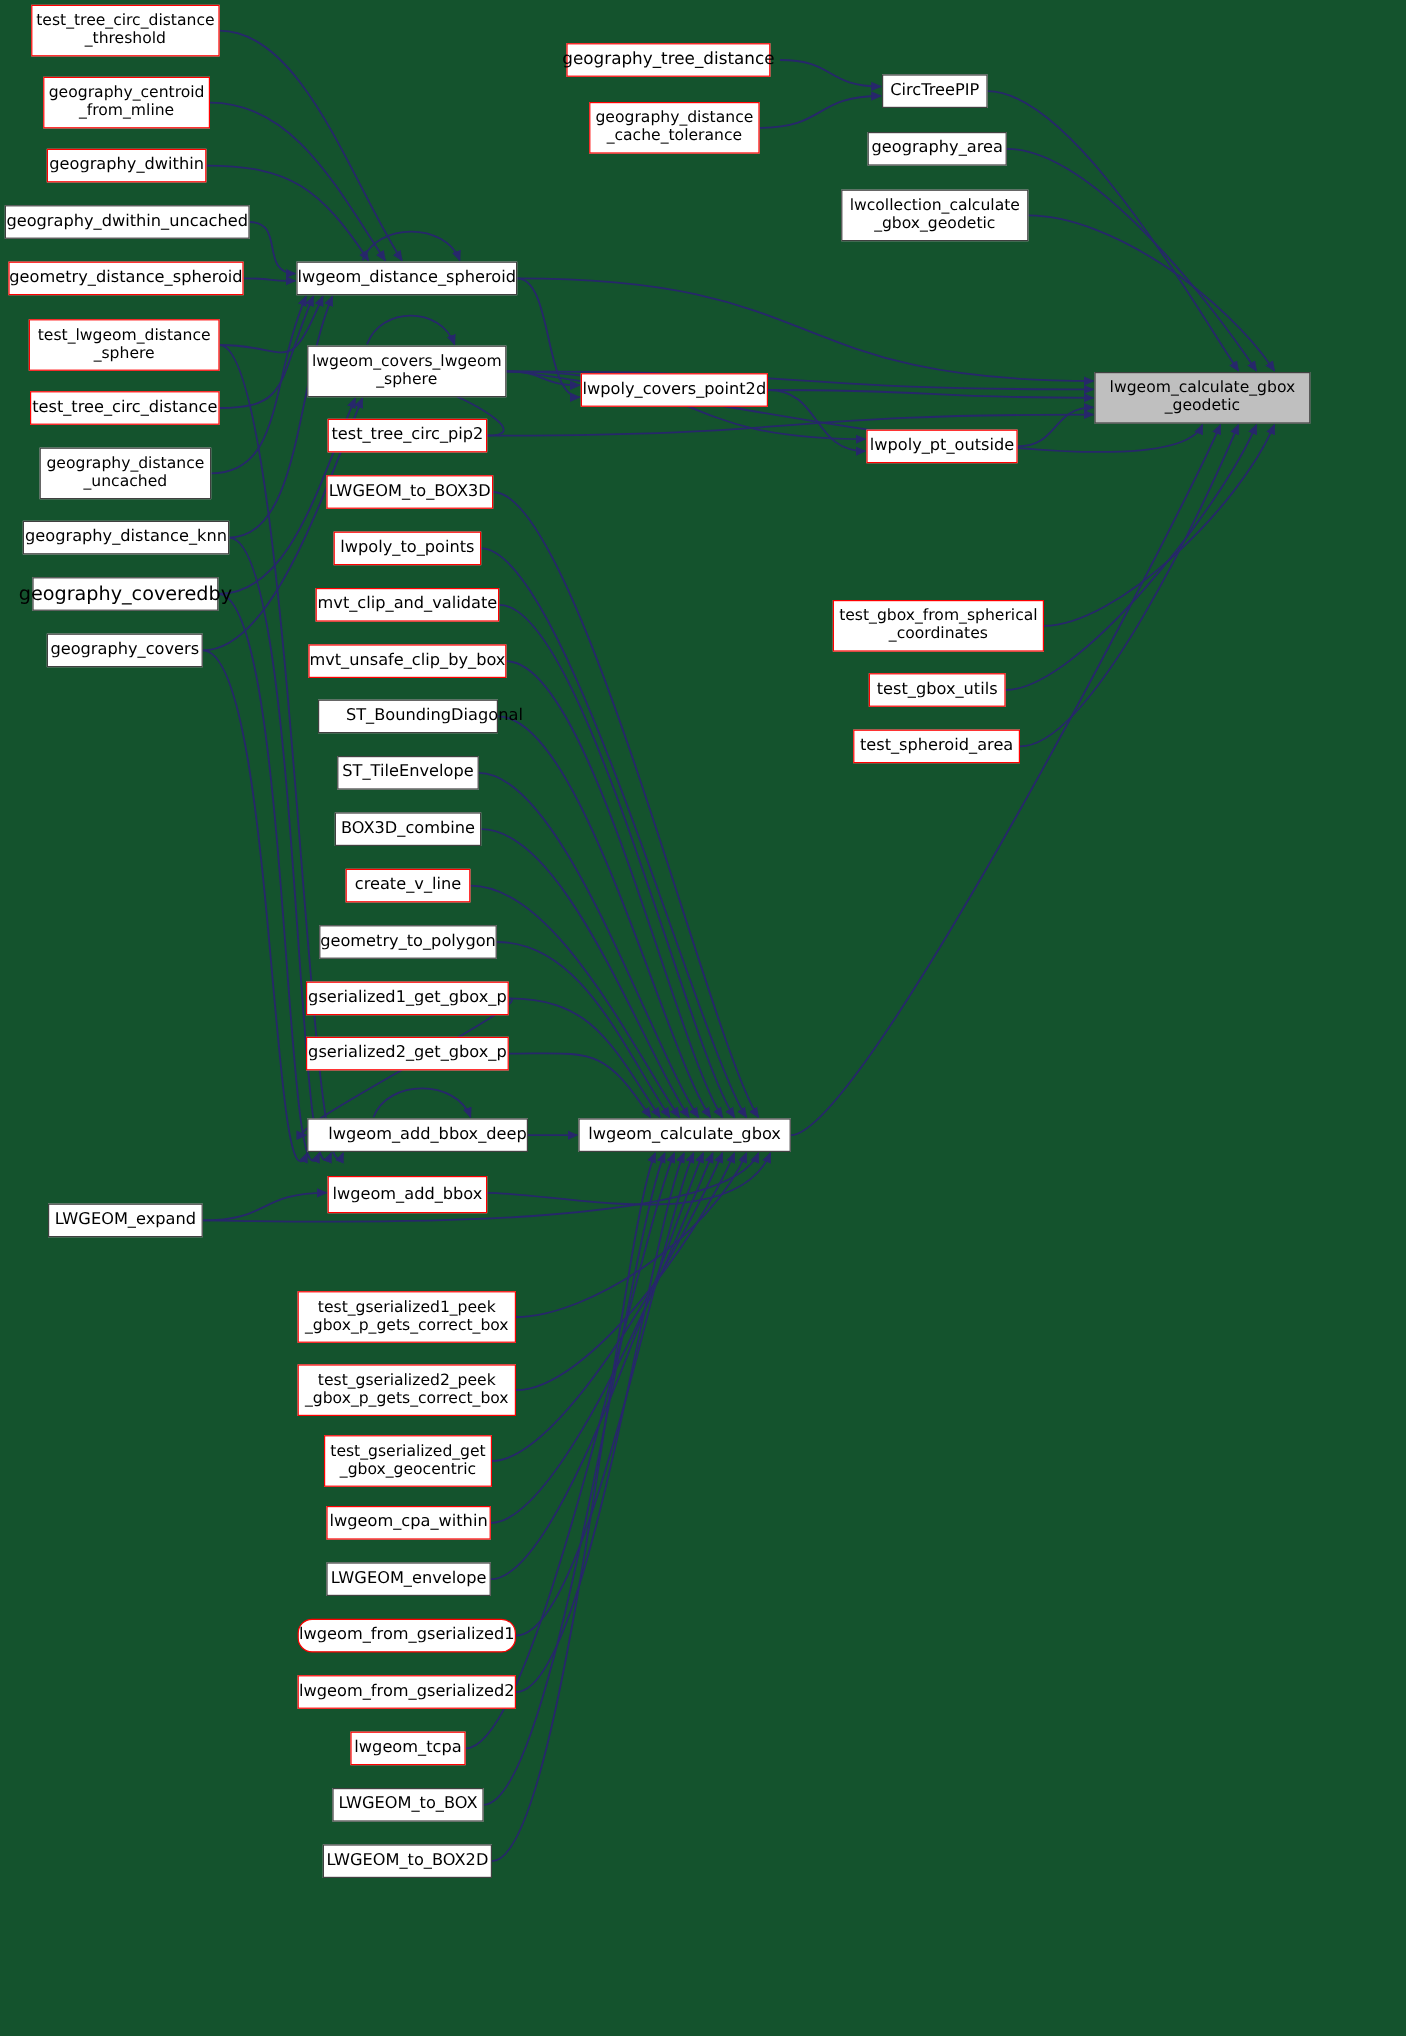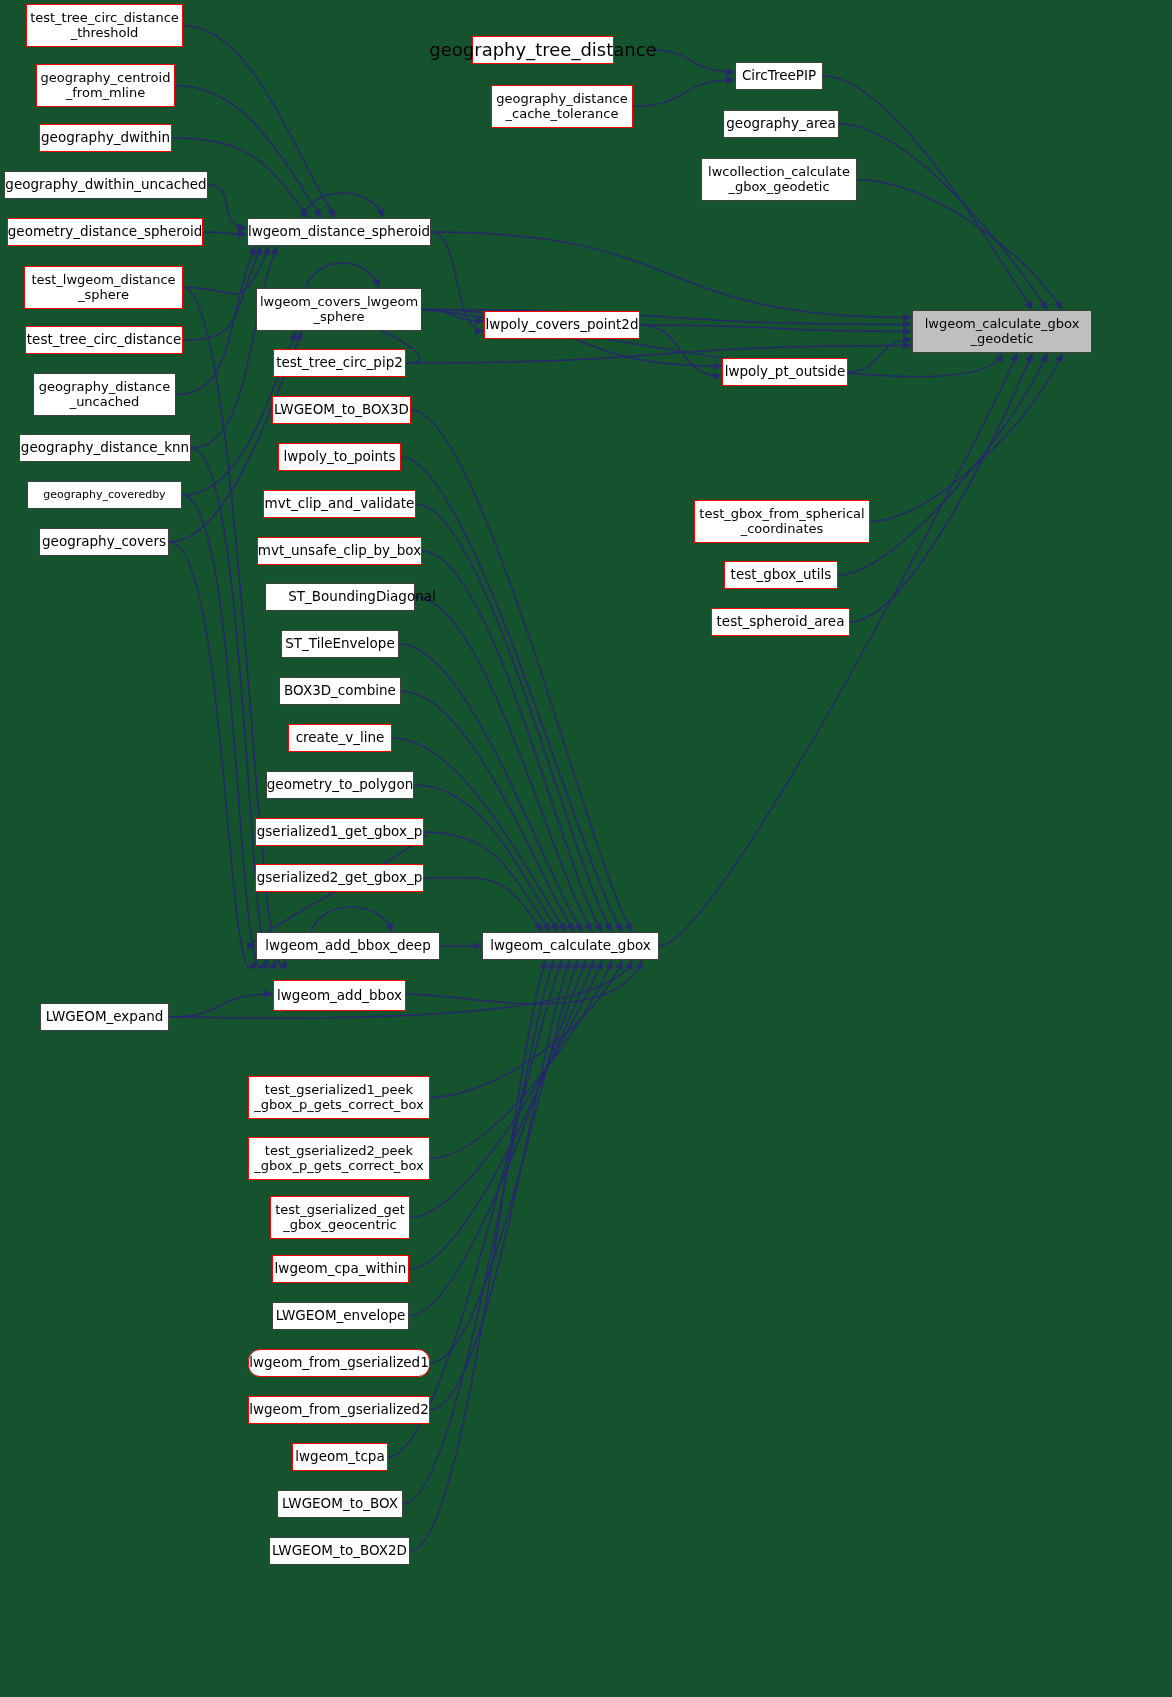--- a/index.html
+++ b/index.html
@@ -114,21 +114,21 @@
     <div class="node n-red" style="left: 25px; top: 326px; width: 158px; height: 28px; font-size: 13.5px;">
       <span>test_tree_circ_distance</span>
     </div>
     <div class="node n-black" style="left: 33px; top: 373px; width: 143px; height: 43px; font-size: 13px;">
       <span>geography_distance
 _uncached</span>
     </div>
     <div class="node n-black" style="left: 19px; top: 434px; width: 172px; height: 28px; font-size: 13.5px;">
       <span>geography_distance_knn</span>
     </div>
-    <div class="node n-black" style="left: 27px; top: 481px; width: 155px; height: 28px; font-size: 11px;">
+    <div class="node n-black" style="left: 27px; top: 481px; width: 155px; height: 28px; font-size: 16px;">
       <span>geography_coveredby</span>
     </div>
     <div class="node n-black" style="left: 39px; top: 528px; width: 130px; height: 28px; font-size: 13.5px;">
       <span>geography_covers</span>
     </div>
     <div class="node n-black" style="left: 247px; top: 218px; width: 184px; height: 28px; font-size: 13.5px;">
       <span>lwgeom_distance_spheroid</span>
     </div>
     <div class="node n-black" style="left: 256px; top: 288px; width: 166px; height: 43px; font-size: 13px;">
       <span>lwgeom_covers_lwgeom
@@ -163,21 +163,21 @@
     </div>
     <div class="node n-black" style="left: 266px; top: 771px; width: 148px; height: 28px; font-size: 13.5px;">
       <span>geometry_to_polygon</span>
     </div>
     <div class="node n-red" style="left: 255px; top: 818px; width: 169px; height: 28px; font-size: 13.5px;">
       <span>gserialized1_get_gbox_p</span>
     </div>
     <div class="node n-red" style="left: 255px; top: 864px; width: 169px; height: 28px; font-size: 13.5px;">
       <span>gserialized2_get_gbox_p</span>
     </div>
-    <div class="node n-black" style="left: 256px; top: 932px; width: 184px; height: 28px; font-size: 13.5px;">
+    <div class="node n-black" style="left: 256px; top: 932px; width: 184px; height: 28px; font-size: 13.5px; justify-content: flex-end;">
       <span>lwgeom_add_bbox_deep</span>
     </div>
     <div class="node n-red" style="left: 273px; top: 980px; width: 133px; height: 31px; font-size: 13.5px;">
       <span>lwgeom_add_bbox</span>
     </div>
     <div class="node n-black" style="left: 40px; top: 1003px; width: 129px; height: 28px; font-size: 13.5px;">
       <span>LWGEOM_expand</span>
     </div>
     <div class="node n-red" style="left: 248px; top: 1076px; width: 182px; height: 43px; font-size: 13px;">
       <span>test_gserialized1_peek
@@ -214,21 +214,21 @@
     </div>
     <div class="node n-black" style="left: 482px; top: 932px; width: 177px; height: 28px; font-size: 13.5px;">
       <span>lwgeom_calculate_gbox</span>
     </div>
     <div class="node n-red" style="left: 484px; top: 311px; width: 156px; height: 28px; font-size: 13.5px;">
       <span>lwpoly_covers_point2d</span>
     </div>
     <div class="node n-red" style="left: 722px; top: 358px; width: 126px; height: 28px; font-size: 13.5px;">
       <span>lwpoly_pt_outside</span>
     </div>
-    <div class="node n-red" style="left: 472px; top: 36px; width: 142px; height: 28px; font-size: 18px;">
+    <div class="node n-red" style="left: 472px; top: 36px; width: 170px; height: 28px; font-size: 14px;">
       <span>geography_tree_distance</span>
     </div>
     <div class="node n-red" style="left: 491px; top: 85px; width: 142px; height: 43px; font-size: 13px;">
       <span>geography_distance
 _cache_tolerance</span>
     </div>
     <div class="node n-black" style="left: 735px; top: 62px; width: 88px; height: 28px; font-size: 13.5px;">
       <span>CircTreePIP</span>
     </div>
     <div class="node n-black" style="left: 723px; top: 110px; width: 116px; height: 28px; font-size: 13.5px;">

